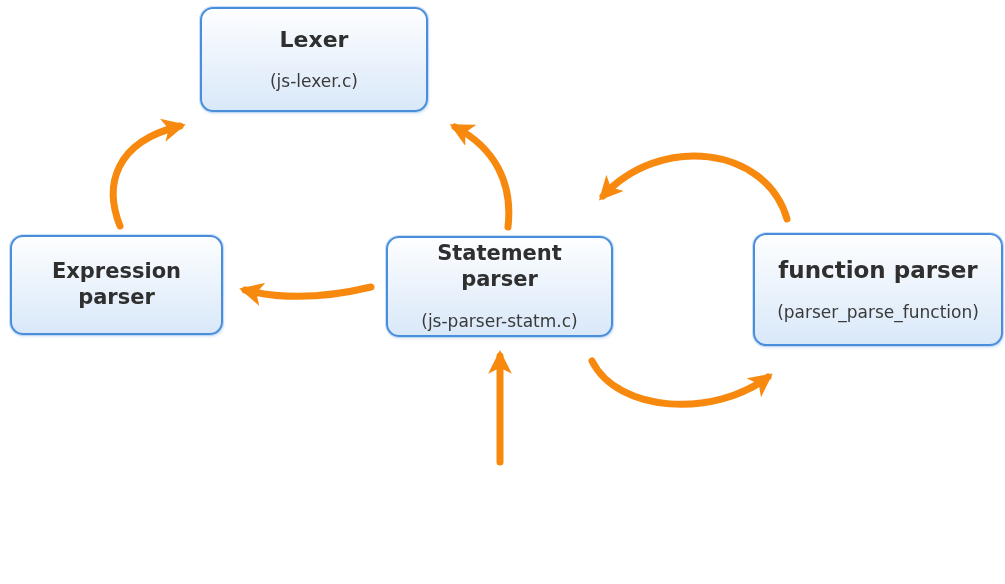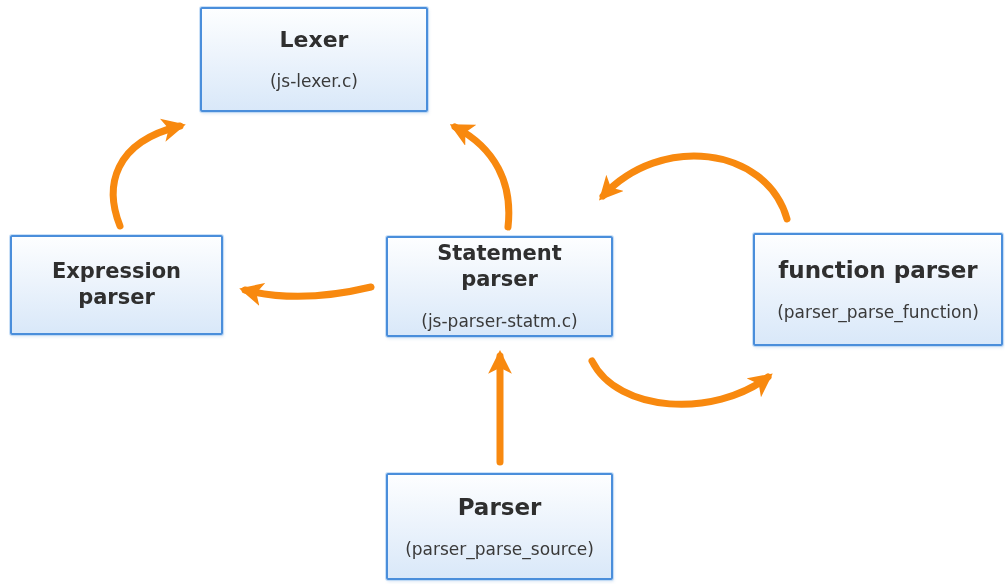--- a/index.html
+++ b/index.html
@@ -24,21 +24,21 @@
     fill: none;
     stroke: #f8890f;
     stroke-width: 7;
     stroke-linecap: round;
   }
 
   .node {
     position: absolute;
     box-sizing: border-box;
     border: 2px solid #4a8edb;
-    border-radius: 2px;
+    border-radius: 13px;
     background: linear-gradient(180deg, #fdfeff 0%, #edf4fc 45%, #d9e8f9 100%);
     box-shadow: 0 0 0 1px rgba(168, 205, 243, 0.6), 1px 2px 3px rgba(130, 170, 215, 0.25);
     display: flex;
     flex-direction: column;
     align-items: center;
     justify-content: center;
     text-align: center;
     color: #333333;
   }
 
@@ -107,18 +107,14 @@
   <div class="node" id="node-function">
     <div class="node-title">function parser</div>
     <div class="node-sub">(parser_parse_function)</div>
   </div>
 
   <div class="node wrap-title" id="node-statement">
     <div class="node-title">Statement parser</div>
     <div class="node-sub">(js-parser-statm.c)</div>
   </div>
 
-  <div class="node" id="node-parser">
-    <div class="node-title">Parser</div>
-    <div class="node-sub">(parser_parse_source)</div>
-  </div>
 
 </div>
 
 </body></html>

